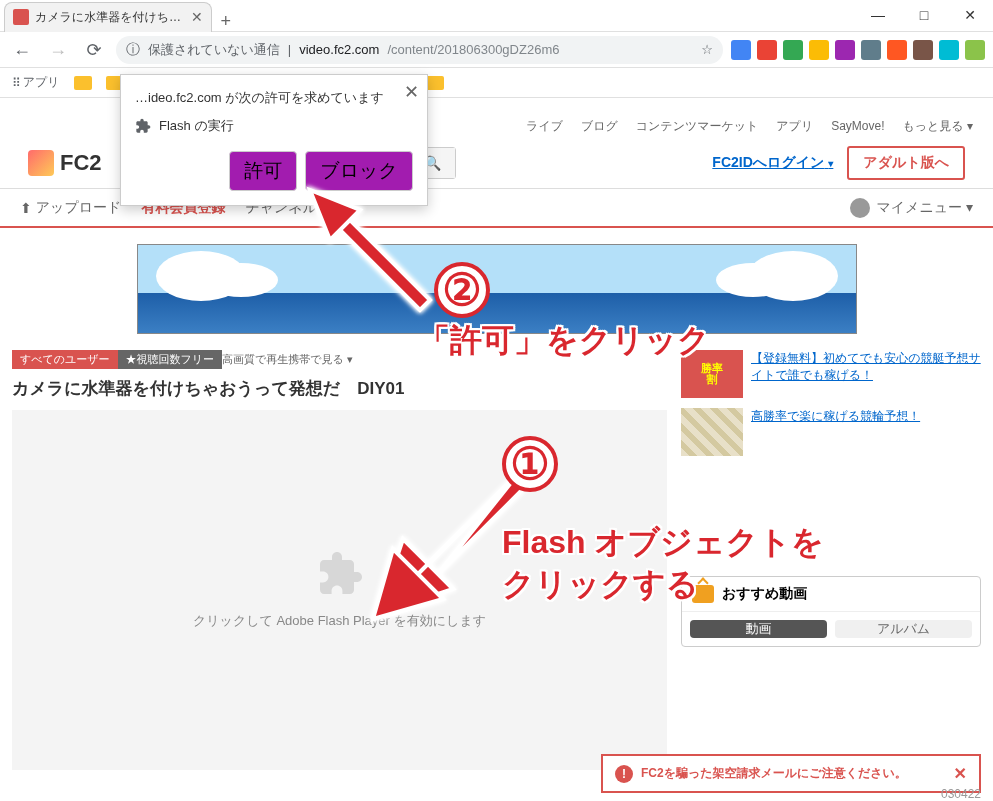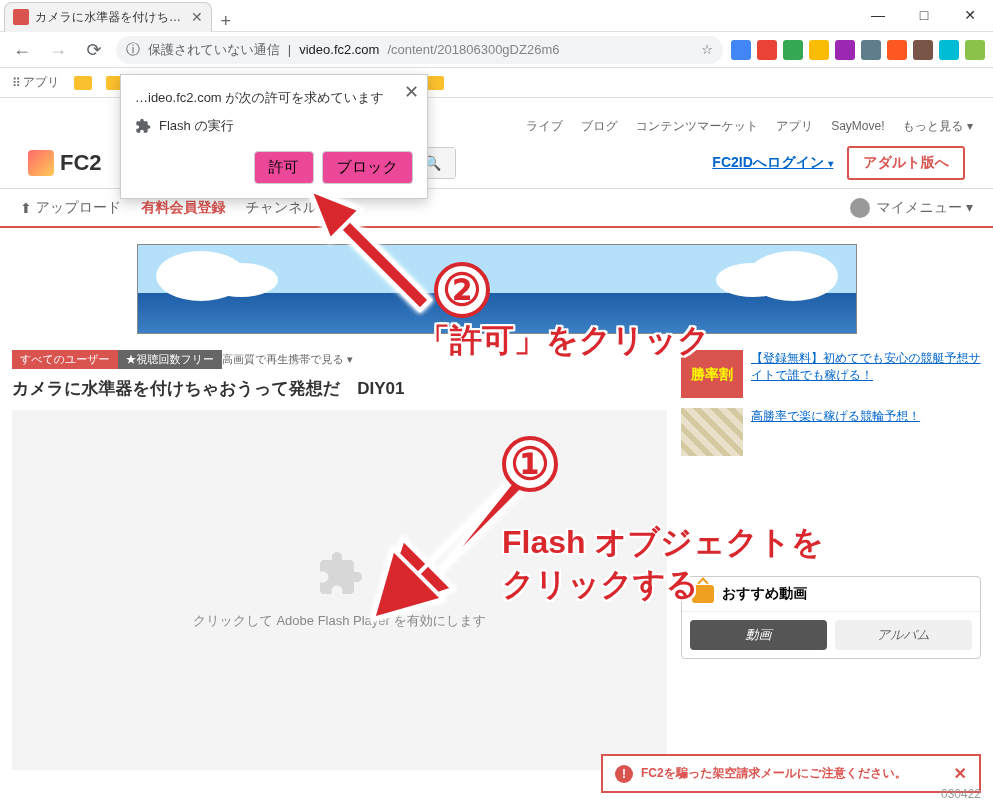--- a/index.html
+++ b/index.html
@@ -36,21 +36,21 @@
 .bm-item { display: flex; align-items: center; gap: 4px; color: #5f6368; padding: 2px 4px; }
 .bm-folder { width: 18px; height: 14px; background: #fbc02d; border-radius: 2px; }
 
 
 .perm-popup { position: absolute; left: 120px; top: 74px; width: 308px; background: #fff; border: 1px solid #ccc; box-shadow: 0 4px 12px rgba(0,0,0,.2); z-index: 100; padding: 14px; }
 .perm-popup .perm-title { font-size: 13px; color: #333; margin-bottom: 10px; }
 .perm-popup .perm-close { position: absolute; right: 8px; top: 6px; font-size: 18px; color: #666; cursor: pointer; }
 .perm-popup .perm-row { display: flex; align-items: center; gap: 8px; font-size: 13px; color: #333; margin-bottom: 16px; }
 .perm-popup .puzzle { width: 16px; height: 16px; color: #5f6368; }
 .perm-popup .perm-actions { display: flex; justify-content: flex-end; gap: 8px; }
-.perm-popup button { padding: 6px 14px; font-size: 15px; background: #ec4899; border: 1px solid #ccc; border-radius: 4px; cursor: pointer; }
+.perm-popup button { padding: 6px 14px; font-size: 19px; background: #a21caf; border: 1px solid #ccc; border-radius: 4px; cursor: pointer; }
 
 
 .site { position: relative; margin-top: 16px; }
 .top-nav { height: 24px; display: flex; justify-content: flex-end; align-items: center; gap: 18px; padding-right: 20px; font-size: 12px; background: #fff; }
 .top-nav a { color: #666; text-decoration: none; }
 
 .header-row { height: 50px; display: flex; align-items: center; padding: 0 28px; gap: 4px; }
 .logo { display: flex; align-items: center; font-weight: bold; font-size: 22px; color: #333; gap: 6px; }
 .logo .unicorn { width: 26px; height: 26px; background: linear-gradient(135deg,#ff6b6b,#feca57); border-radius: 4px; }
 .search-box { margin-left: 30px; width: 320px; height: 32px; border: 1px solid #ccc; border-radius: 3px; display: flex; }
@@ -87,30 +87,30 @@
 
 .video-title { font-size: 17px; font-weight: bold; color: #333; margin-bottom: 10px; }
 
 .flash-box { width: 100%; height: 360px; background: #f4f4f4; display: flex; flex-direction: column; align-items: center; justify-content: center; color: #888; gap: 14px; }
 .flash-box .puzzle-big { width: 48px; height: 48px; opacity: .5; }
 .flash-box .flash-text { font-size: 13px; }
 
 
 .side-item { display: flex; gap: 8px; margin-bottom: 10px; }
 .side-thumb { width: 62px; height: 48px; background: #ddd; flex-shrink: 0; }
-.side-thumb.red { background: #d9534f; display: flex; flex-direction: row; align-items: center; justify-content: center; color: #ff0; font-weight: bold; font-size: 14px; line-height: 1; }
+.side-thumb.red { background: #d9534f; display: flex; flex-direction: column; align-items: center; justify-content: center; color: #ff0; font-weight: bold; font-size: 11px; line-height: 1; }
 .side-thumb.money { background: repeating-linear-gradient(45deg,#e8e0c8,#e8e0c8 6px,#d4c9a0 6px,#d4c9a0 12px); }
 .side-text { color: #0066cc; text-decoration: underline; font-size: 12px; line-height: 1.4; }
 
 .side-box { border: 1px solid #ccc; border-radius: 4px; margin-top: 8px; }
 .side-box-header { display: flex; align-items: center; gap: 8px; padding: 8px 10px; font-weight: bold; font-size: 14px; border-bottom: 1px solid #eee; }
 .tv-icon { width: 22px; height: 18px; background: #f0a020; border-radius: 3px; position: relative; }
 .tv-icon::before { content: ""; position: absolute; width: 6px; height: 6px; border: 2px solid #f0a020; border-bottom: none; border-right: none; top: -6px; left: 7px; transform: rotate(45deg); }
 .side-tabs { display: flex; padding: 8px; gap: 8px; }
-.side-tab { flex: 1; text-align: center; padding: 6px; border-radius: 4px; font-size: 13px; font-style: italic; }
+.side-tab { flex: 1; text-align: center; border-radius: 4px; font-size: 13px; }
 .side-tab.active { background: #555; color: #fff; }
 .side-tab.inactive { background: #f0f0f0; color: #666; }
 
 
 .warning-toast { position: absolute; right: 12px; bottom: 8px; width: 380px; border: 2px solid #d9534f; background: #fff; padding: 8px 12px; display: flex; align-items: center; gap: 8px; font-size: 12px; color: #d9534f; font-weight: bold; }
 .warning-toast .warn-icon { width: 18px; height: 18px; background: #d9534f; color: #fff; border-radius: 50%; display: flex; align-items: center; justify-content: center; font-size: 12px; }
 .warning-toast .warn-close { margin-left: auto; cursor: pointer; font-size: 16px; }
 
 .viewers { position: absolute; right: 12px; bottom: 0; font-size: 12px; color: #999; text-align: right; }
 

